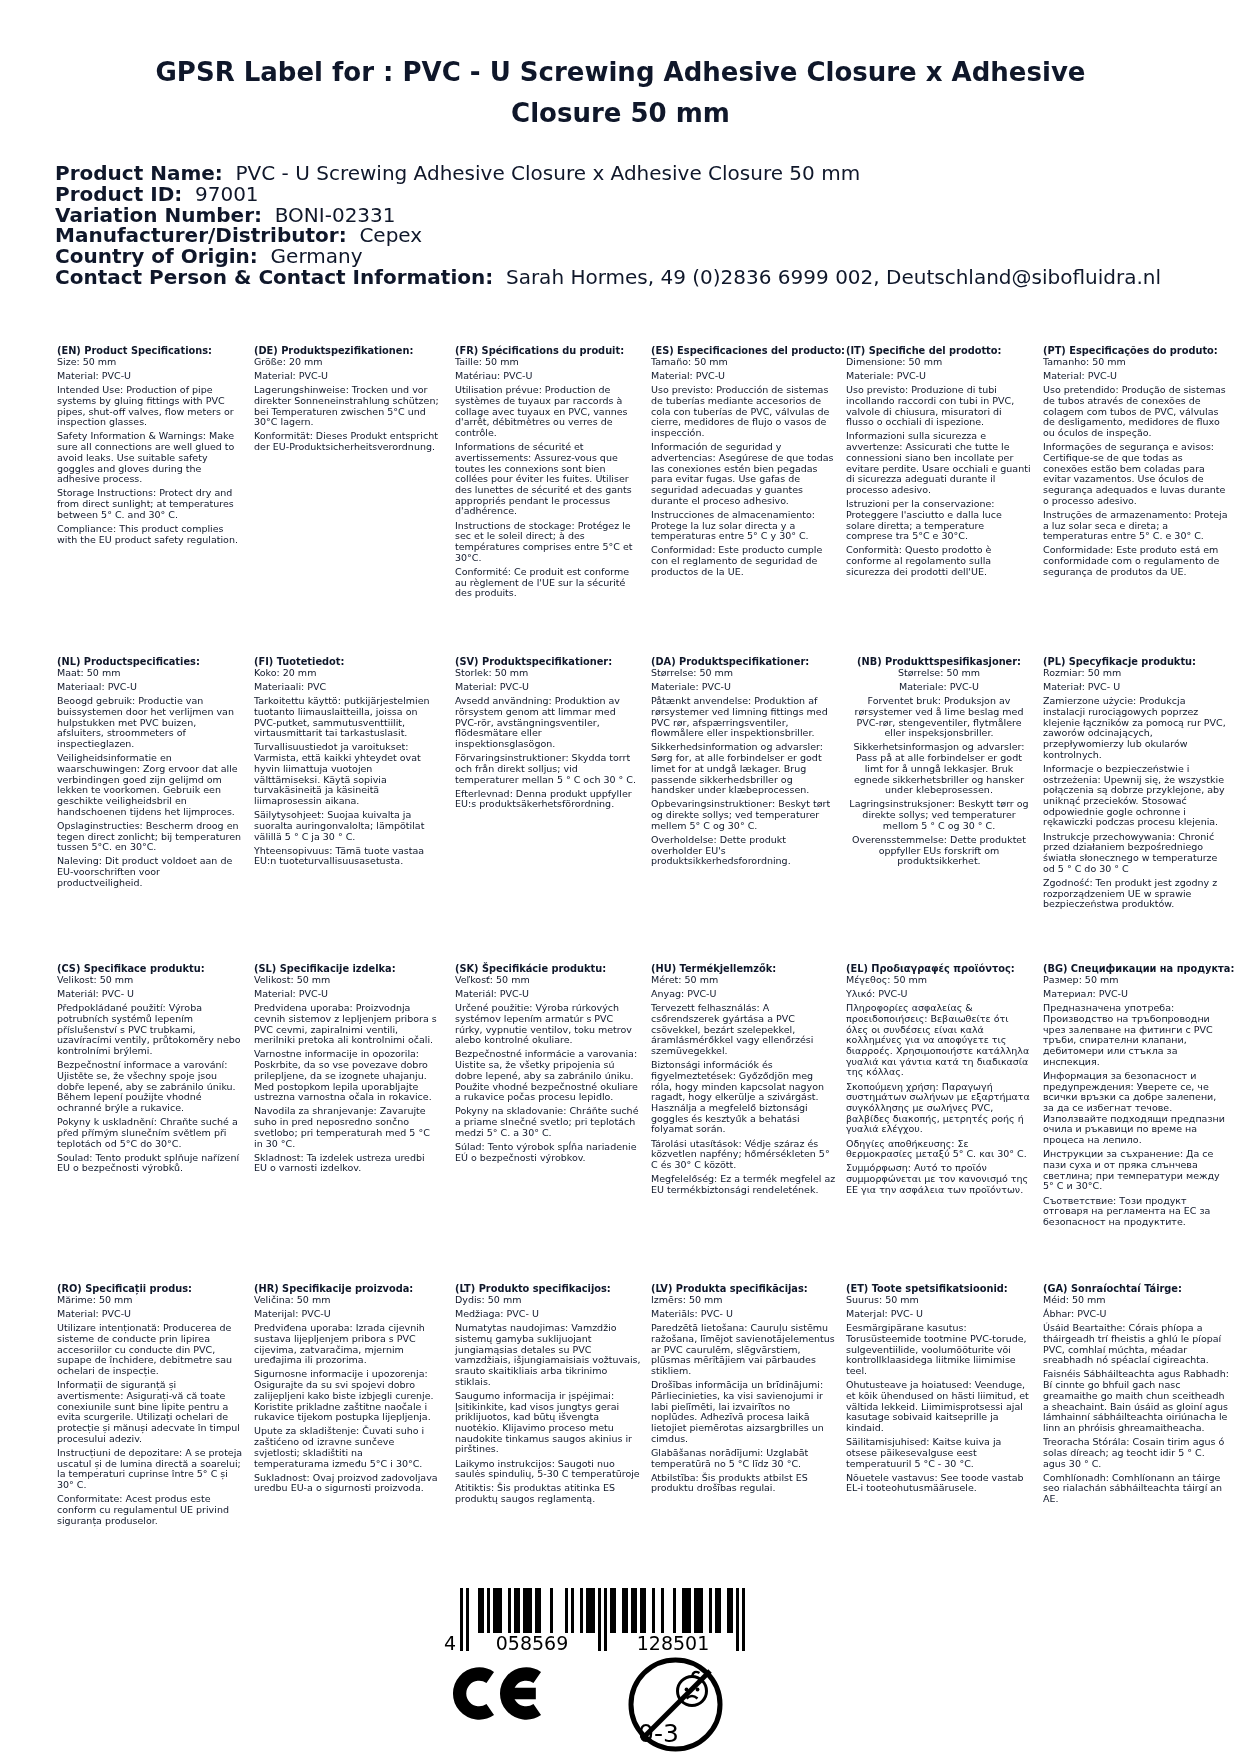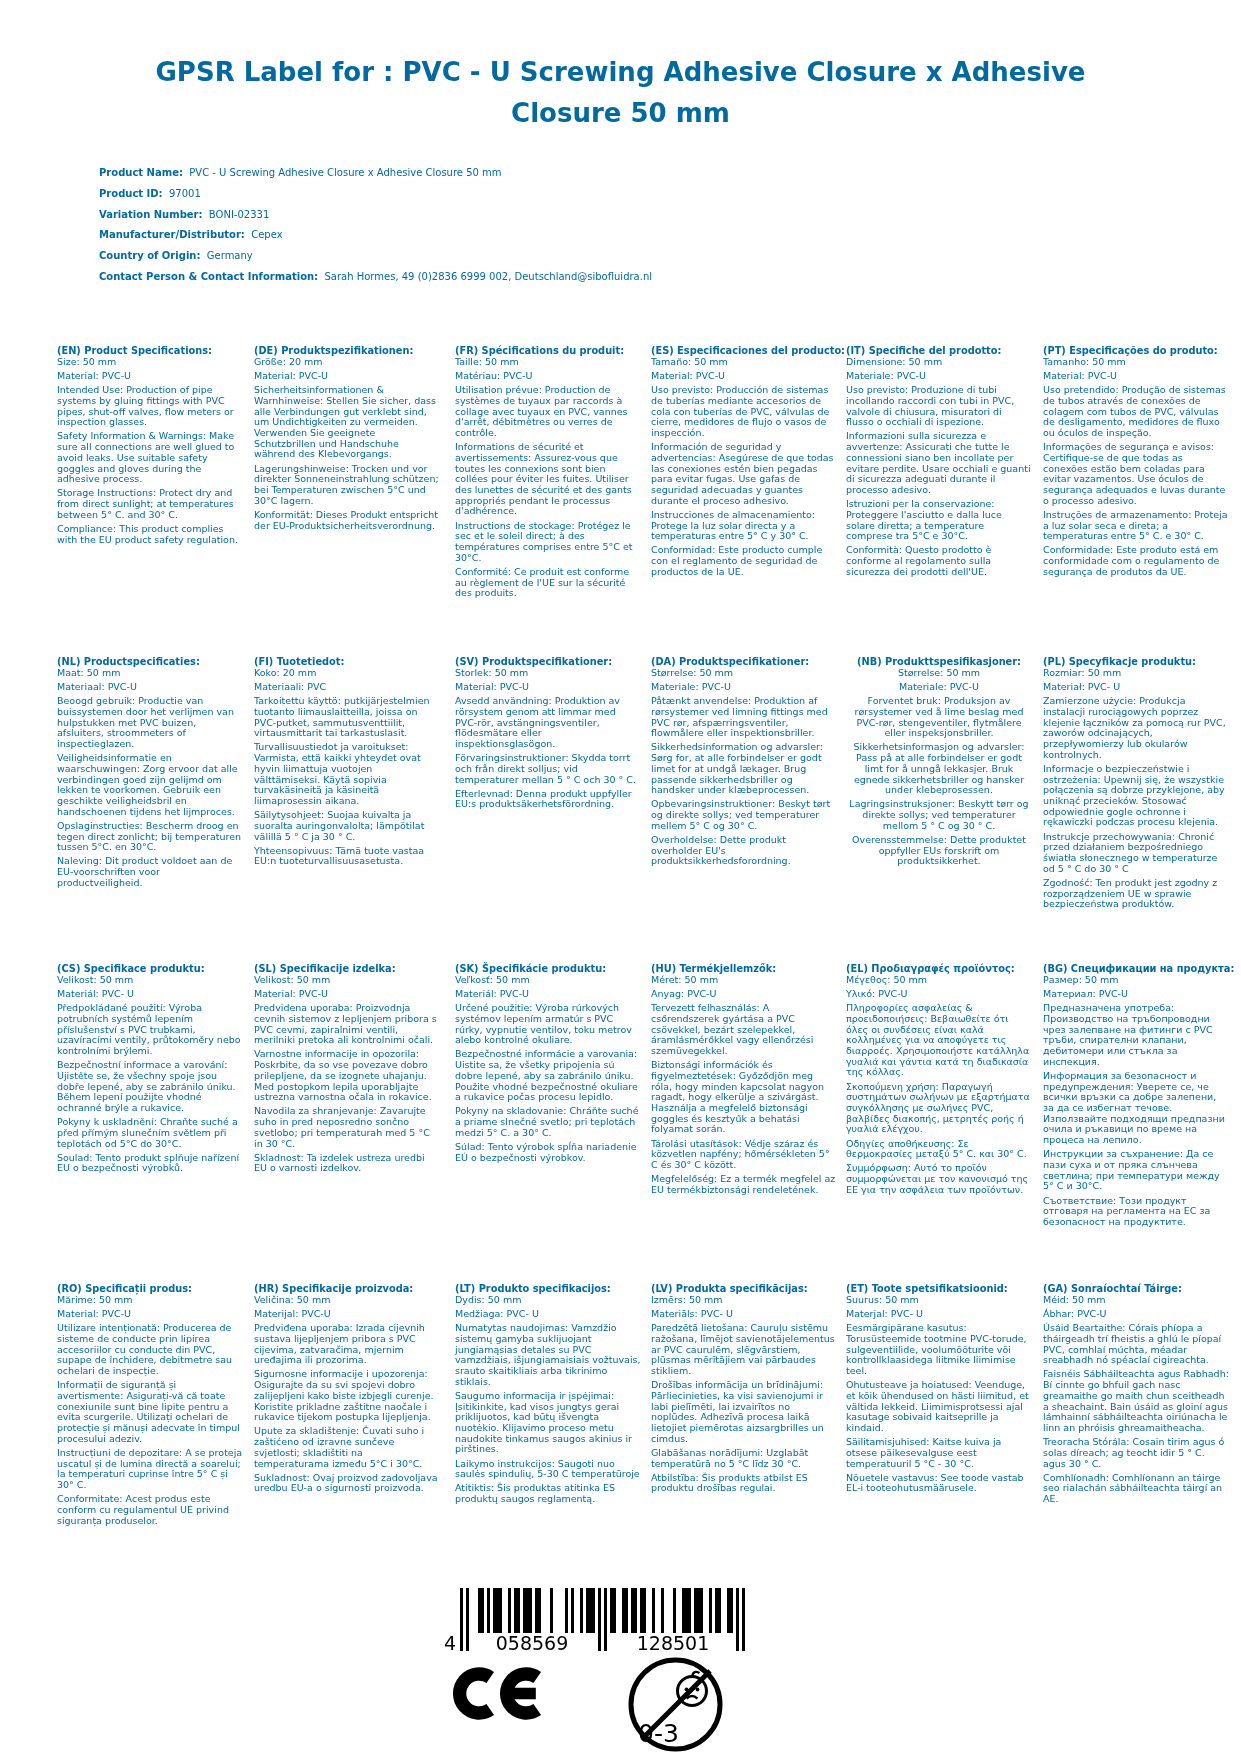--- a/index.html
+++ b/index.html
@@ -1,27 +1,27 @@
 <!DOCTYPE html>
 <html><head>
 <meta charset="utf-8">
 <style>
   html,body{margin:0;padding:0;background:#9a9a9a;}
   .page{
     position:relative;width:1241px;height:1754px;margin:0 auto;
-    background:#ffffff;color:#0369a1;overflow:hidden;
+    background:#ffffff;color:#0f172a;overflow:hidden;
     font-family:"DejaVu Sans", sans-serif;
   }
   .doc-title{
     position:absolute;top:52px;left:0;right:0;margin:0;
     text-align:center;font-size:26px;font-weight:bold;line-height:41px;
   }
   .doc-title span{display:inline-block;max-width:990px;}
   .product-info{
-    position:absolute;left:55px;top:163px;font-size:10px;line-height:20.8px;margin-left:44px;
+    position:absolute;left:55px;top:163px;font-size:20px;line-height:20.8px;
   }
   .info-row{white-space:nowrap;}
   .info-label{font-weight:bold;}
   .info-value{font-weight:normal;}
   .spec-block{
     position:absolute;width:186px;font-size:9.5px;line-height:10.7px;
   }
   .spec-header{font-weight:bold;font-size:9.8px;white-space:nowrap;margin:0;}
   .spec-par{margin:0 0 3.5px 0;padding:0;}
   .barcode-wrap{position:absolute;left:430px;top:1588px;}
@@ -52,21 +52,20 @@
         <p class="spec-par">Material: PVC-U</p>
         <p class="spec-par">Intended Use: Production of pipe systems by gluing fittings with PVC pipes, shut-off valves, flow meters or inspection glasses.</p>
         <p class="spec-par">Safety Information &amp; Warnings: Make sure all connections are well glued to avoid leaks. Use suitable safety goggles and gloves during the adhesive process.</p>
         <p class="spec-par">Storage Instructions: Protect dry and from direct sunlight; at temperatures between 5° C. and 30° C.</p>
         <p class="spec-par">Compliance: This product complies with the EU product safety regulation.</p>
       </div>
       <div class="spec-block" style="left: 254px; top: 346px;">
         <div class="spec-header">(DE) Produktspezifikationen:</div>
         <p class="spec-par">Größe: 20 mm</p>
         <p class="spec-par">Material: PVC-U</p>
-        <p class="spec-par">Sicherheitsinformationen &amp; Warnhinweise: Stellen Sie sicher, dass alle Verbindungen gut verklebt sind, um Undichtigkeiten zu vermeiden. Verwenden Sie geeignete Schutzbrillen und Handschuhe während des Klebevorgangs.</p>
         <p class="spec-par">Lagerungshinweise: Trocken und vor direkter Sonneneinstrahlung schützen; bei Temperaturen zwischen 5°C und 30°C lagern.</p>
         <p class="spec-par">Konformität: Dieses Produkt entspricht der EU-Produktsicherheitsverordnung.</p>
       </div>
       <div class="spec-block" style="left: 455px; top: 346px;">
         <div class="spec-header">(FR) Spécifications du produit:</div>
         <p class="spec-par">Taille: 50 mm</p>
         <p class="spec-par">Matériau: PVC-U</p>
         <p class="spec-par">Utilisation prévue: Production de systèmes de tuyaux par raccords à collage avec tuyaux en PVC, vannes d'arrêt, débitmètres ou verres de contrôle.</p>
         <p class="spec-par">Informations de sécurité et avertissements: Assurez-vous que toutes les connexions sont bien collées pour éviter les fuites. Utiliser des lunettes de sécurité et des gants appropriés pendant le processus d'adhérence.</p>
         <p class="spec-par">Instructions de stockage: Protégez le sec et le soleil direct; à des températures comprises entre 5°C et 30°C.</p>

